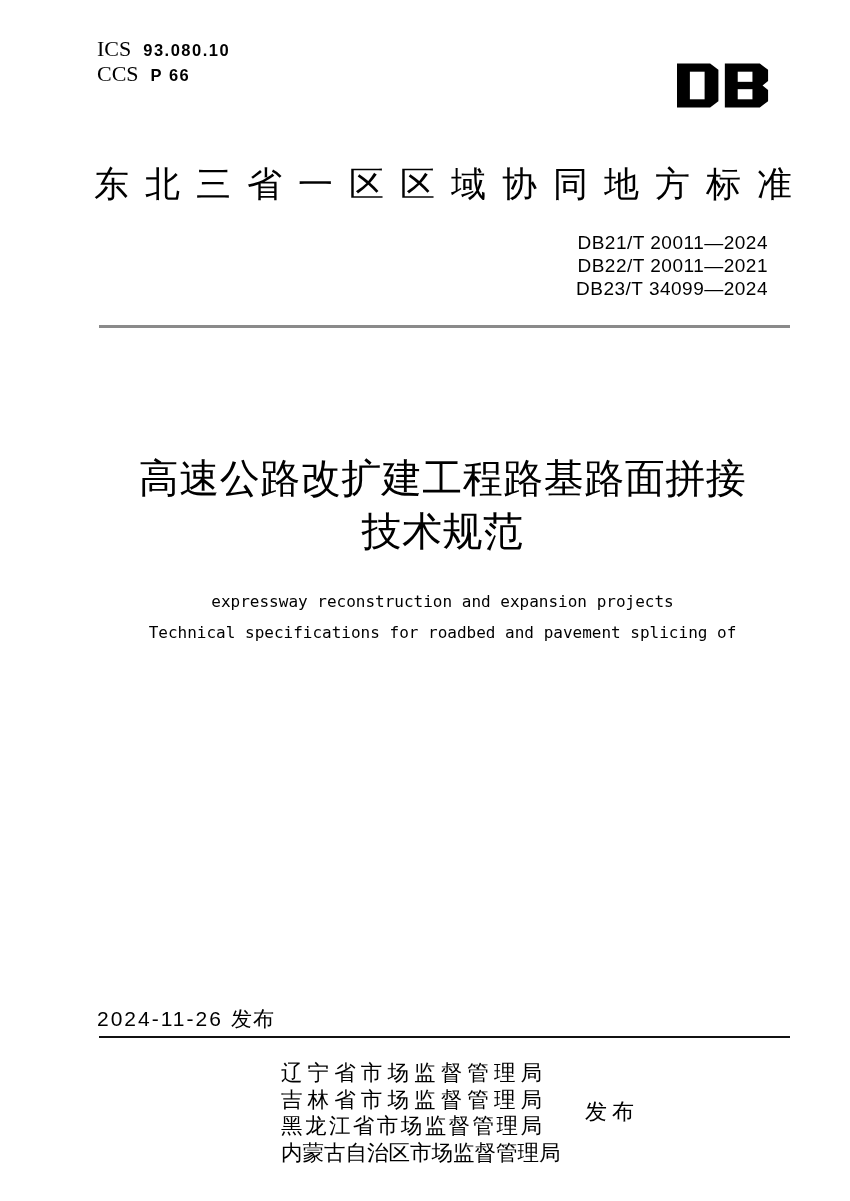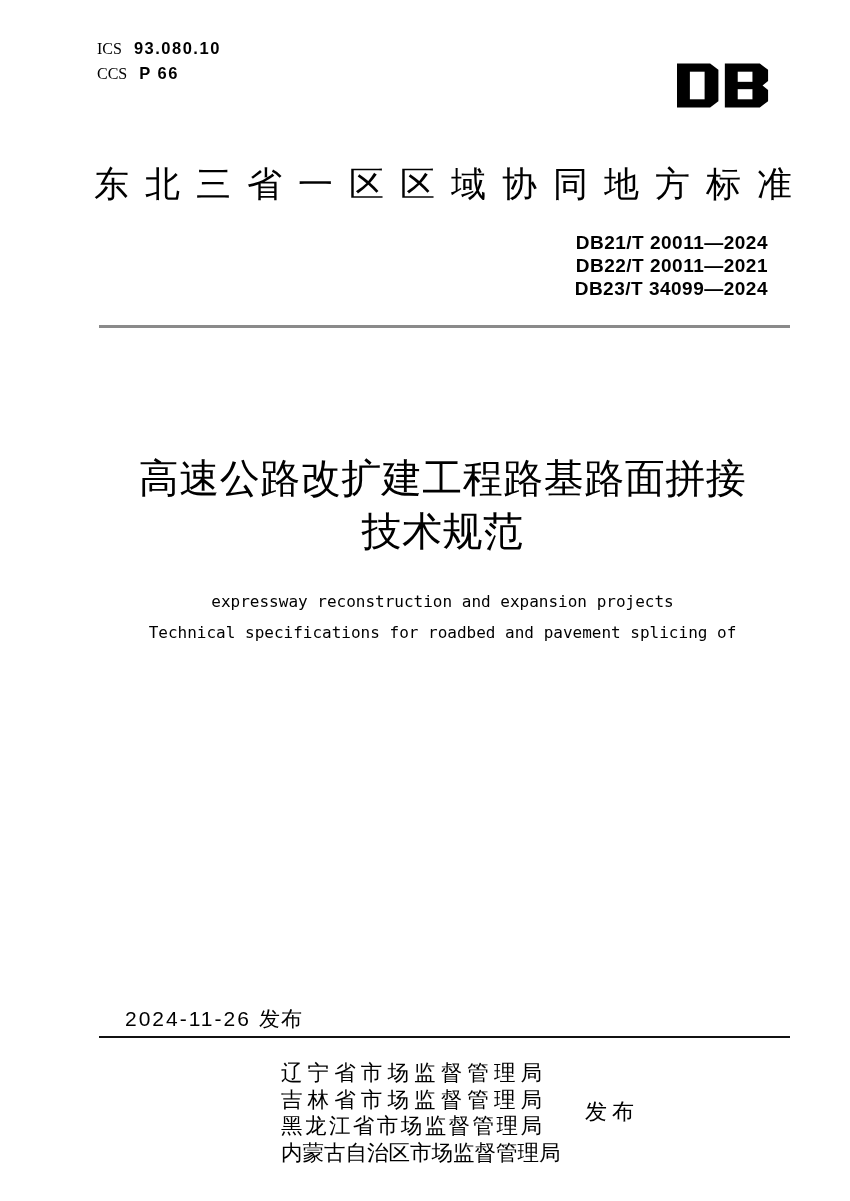--- a/index.html
+++ b/index.html
@@ -12,42 +12,42 @@
     color: #000000;
     font-family: "Liberation Sans", sans-serif;
     overflow: hidden;
   }
 
   
   .meta { position: absolute; left: 97px; top: 36px; }
   .meta-row { height: 25px; line-height: 25px; white-space: nowrap; }
   .meta-label {
     font-family: "Liberation Serif", serif;
-    font-size: 16px;
+    font-size: 22px;
     margin-right: 12px;
   }
   .meta-value { font-size: 16.5px; letter-spacing: 1.5px; font-weight: bold; }
 
   
   .db-logo { position: absolute; left: 677px; top: 62px; width: 92px; height: 47px; }
   .visually-hidden {
     position: absolute; width: 1px; height: 1px;
     overflow: hidden; clip: rect(0 0 0 0); white-space: nowrap;
   }
 
   
   .regional-title {
     position: absolute; left: 94px; top: 164px; width: 698px;
     font-size: 35px; font-weight: 500; line-height: 40px;
   }
 
   
   .std-numbers {
     position: absolute; right: 82px; top: 231px;
-    text-align: right; font-weight: bold;
+    text-align: right; font-weight: normal;
     font-size: 19px; line-height: 23px; letter-spacing: 0.5px;
     white-space: nowrap;
   }
 
   .rule { position: absolute; left: 99px; width: 691px; }
   .rule-top { top: 325px; height: 3px; background: #8a8a8a; }
   .rule-bottom { top: 1036px; height: 2px; background: #111111; }
 
   
   .main-title {
@@ -61,21 +61,21 @@
     position: absolute; left: 60px; top: 586px; width: 765px;
     text-align: center;
     font-family: "DejaVu Sans Mono", monospace;
     font-size: 16px; line-height: 31px; font-weight: 500;
   }
 
   
   .date-row {
     position: absolute; left: 97px; top: 1006px; width: 693px;
     display: flex; justify-content: space-between;
-    font-size: 21px; line-height: 26px; white-space: nowrap; margin-left: 28px;
+    font-size: 21px; line-height: 26px; white-space: nowrap;
   }
   .date-num { letter-spacing: 2px; }
   .date-label { margin-left: 8px; letter-spacing: 1px; }
 
   
   .publishers { position: absolute; left: 281px; top: 1060px; width: 261px; }
   .pub { font-size: 21.5px; height: 26.5px; line-height: 26.5px; }
 
   .publish-label {
     position: absolute; left: 585px; top: 1097px;

